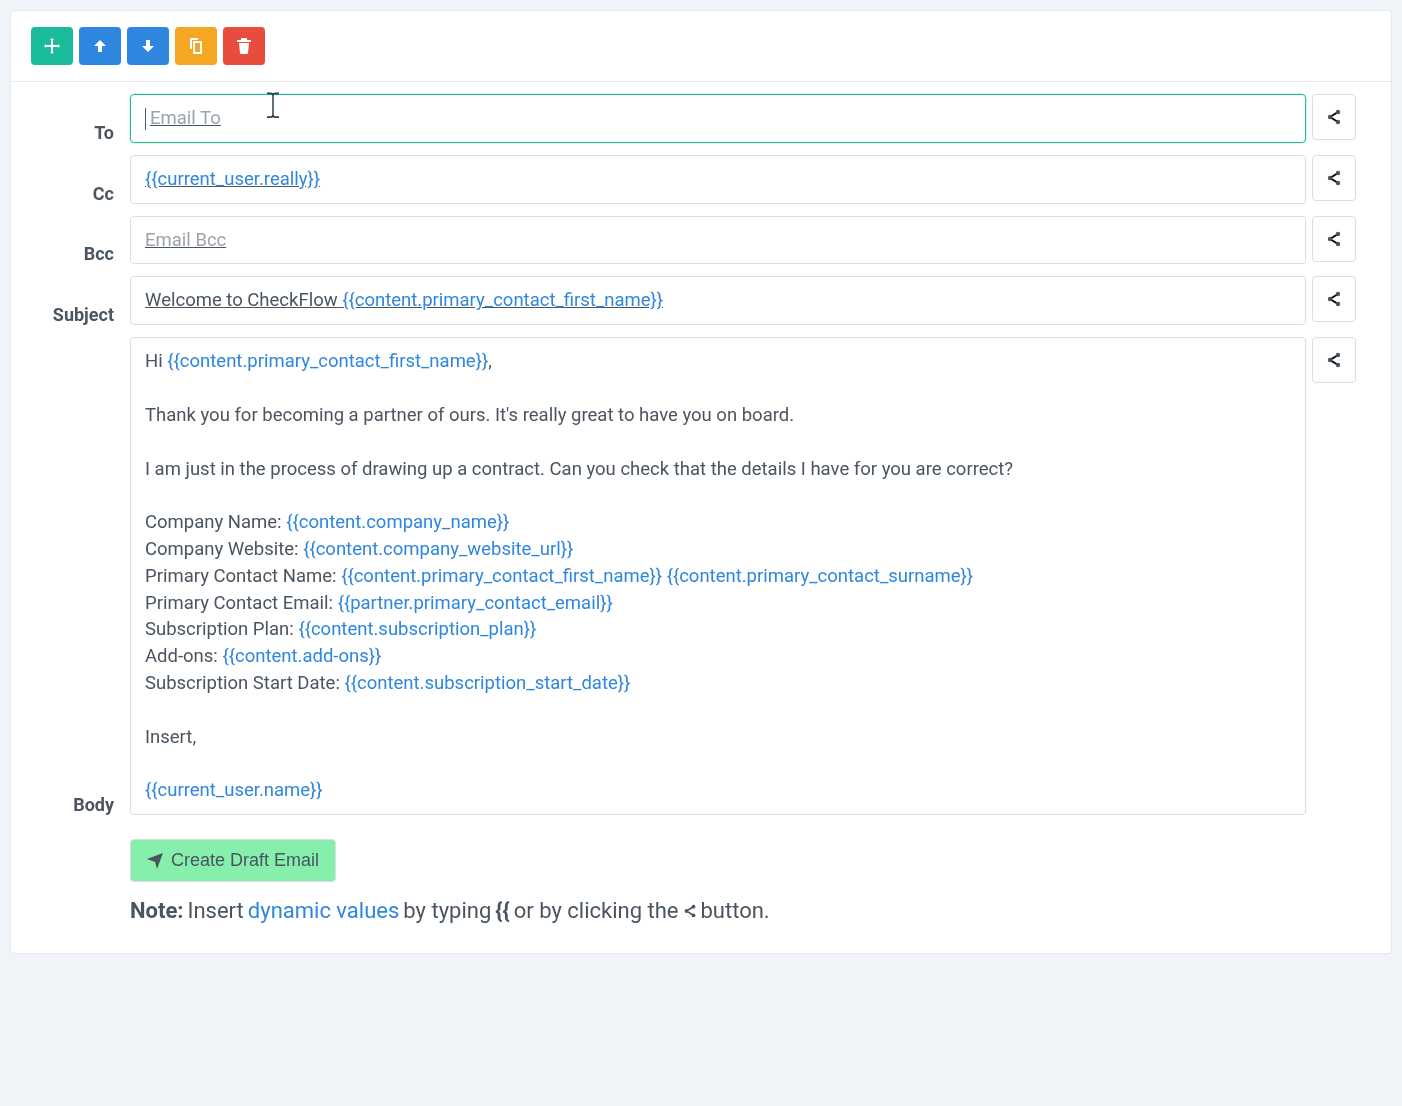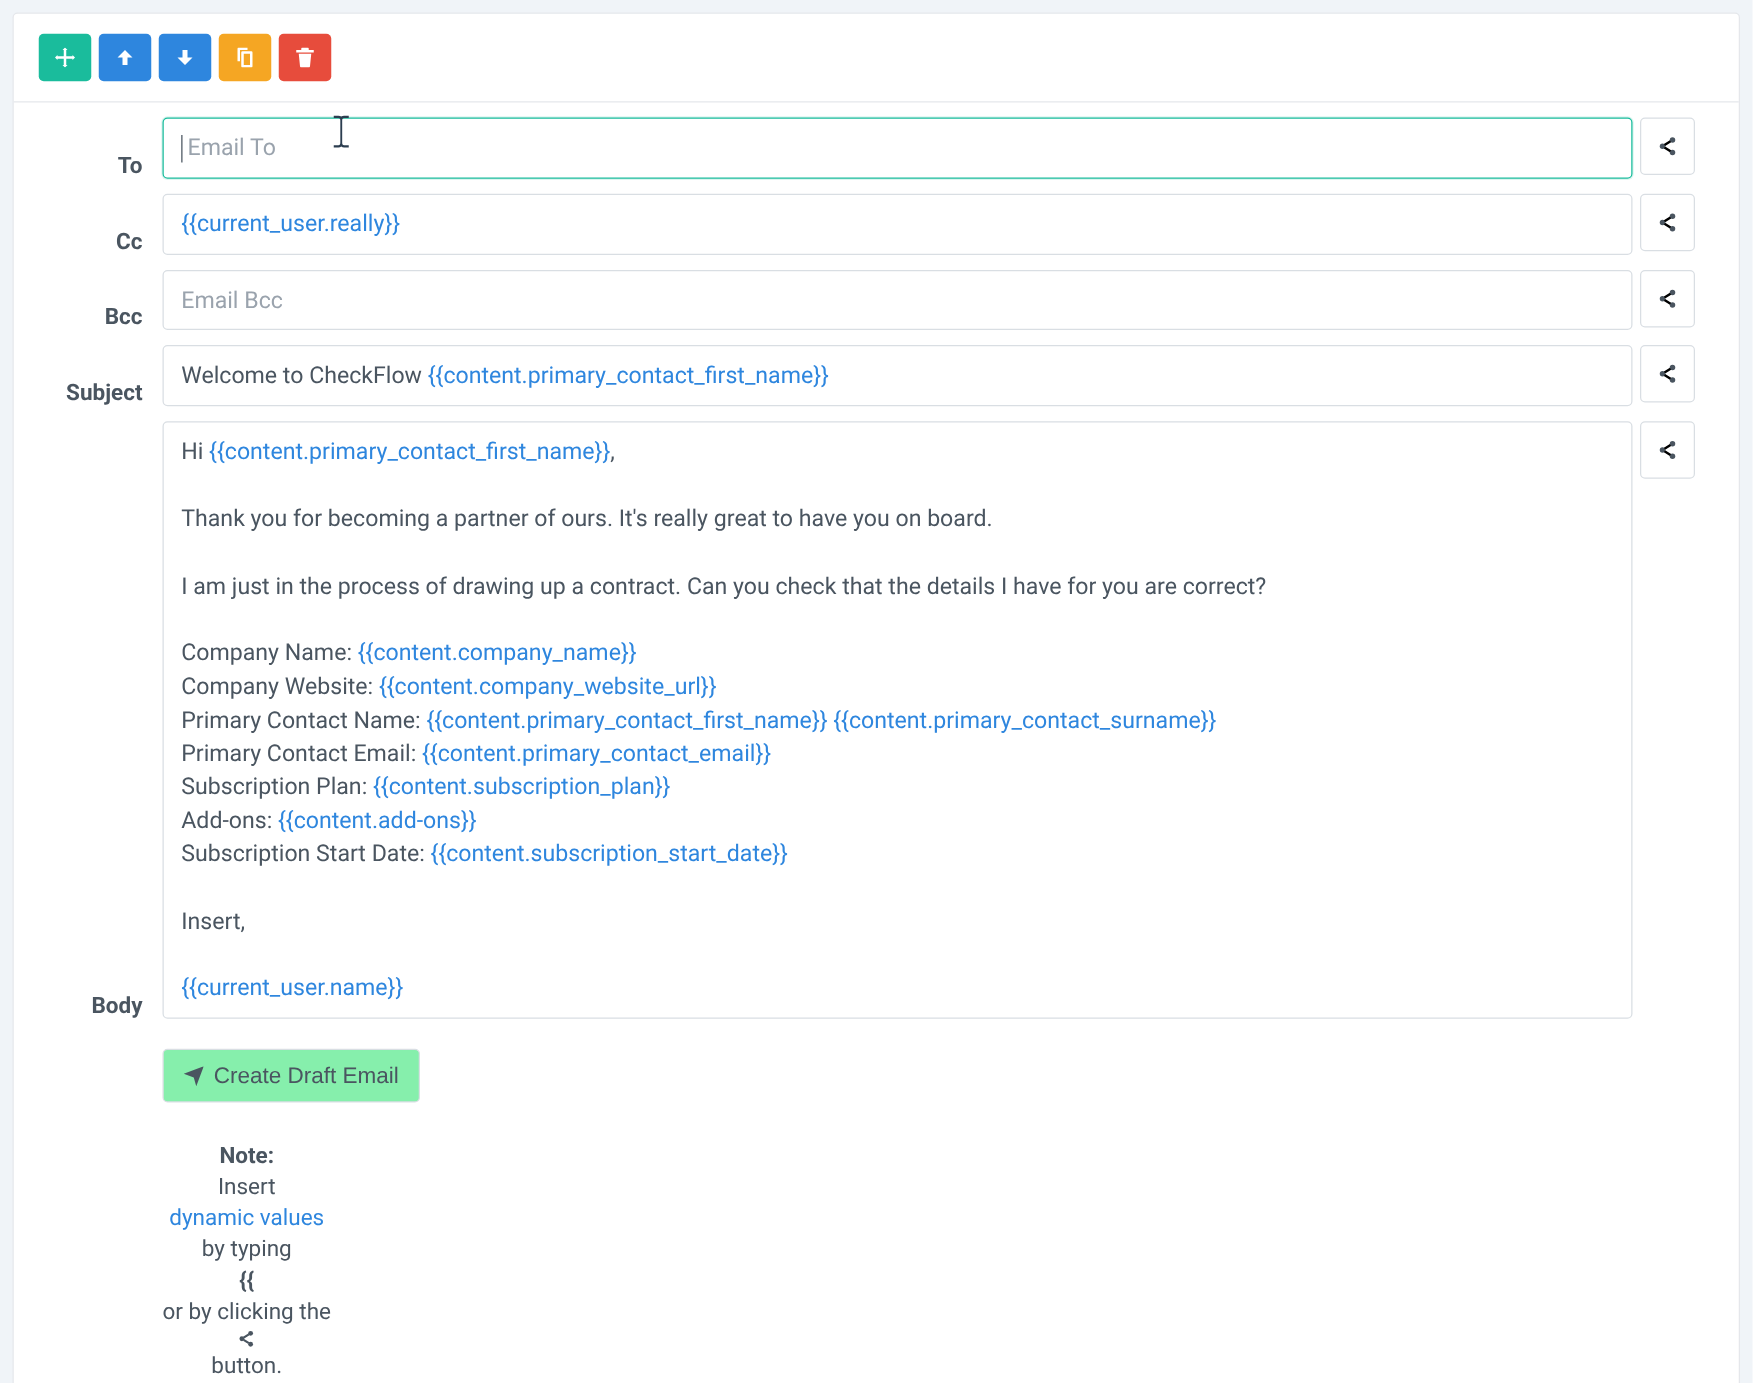--- a/index.html
+++ b/index.html
@@ -59,20 +59,21 @@
     }
     .row-main {
       flex: 1;
       display: flex;
       gap: 6px;
       min-width: 0;
     }
     .field-wrap {
       flex: 1;
       min-width: 0;
+      text-decoration: underline;
     }
     .input-box {
       width: 100%;
       border: 1px solid #d9dee3;
       border-radius: 4px;
       padding: 10px 14px;
       font-size: 18.5px;
       color: #4a5560;
       line-height: 1.45;
       min-height: 46px;
@@ -120,28 +121,27 @@
       border-radius: 4px;
       background: #86efac;
       padding: 10px 16px;
       font-size: 18px;
       color: #4a5560;
       cursor: pointer;
       margin-top: 12px;
     }
     .draft-btn svg { width: 16px; height: 16px; fill: #4a5560; }
     .note-row {
-      margin-top: 26px;
-      font-size: 18px;
+      margin-top: 10px;
+      font-size: 22px;
       color: #4a5560;
       display: flex;
       flex-wrap: wrap;
       align-items: center;
       gap: 4px;
-      flex-direction: column;
     }
     .note-row strong { font-weight: 700; }
     .note-row svg { width: 14px; height: 14px; fill: #4a5560; vertical-align: middle; }
     .cursor-caret {
       display: inline-block;
       width: 1px;
       height: 22px;
       background: #4a5560;
       vertical-align: middle;
       margin-right: 4px;
@@ -296,21 +296,21 @@
         <div class="body-box">
           <p><span>Hi </span><span class="dyn">{{content.primary_contact_first_name}}</span><span>,</span></p>
           <p>&nbsp;</p>
           <p>Thank you for becoming a partner of ours. It's really great to have you on board.</p>
           <p>&nbsp;</p>
           <p>I am just in the process of drawing up a contract. Can you check that the details I have for you are correct?</p>
           <p>&nbsp;</p>
           <p><span>Company Name: </span><span class="dyn">{{content.company_name}}</span></p>
           <p><span>Company Website: </span><span class="dyn">{{content.company_website_url}}</span></p>
           <p><span>Primary Contact Name: </span><span class="dyn">{{content.primary_contact_first_name}}</span><span> </span><span class="dyn">{{content.primary_contact_surname}}</span></p>
-          <p><span>Primary Contact Email: </span><span class="dyn">{{content.primary_contact_email}}</span></p>
+          <p><span>Primary Contact Email: </span><span class="dyn">{{partner.primary_contact_email}}</span></p>
           <p><span>Subscription Plan: </span><span class="dyn">{{content.subscription_plan}}</span></p>
           <p><span>Add-ons: </span><span class="dyn">{{content.add-ons}}</span></p>
           <p><span>Subscription Start Date: </span><span class="dyn">{{content.subscription_start_date}}</span></p>
           <p>&nbsp;</p>
           <p>Insert,</p>
           <p>&nbsp;</p>
           <p><span class="dyn">{{current_user.name}}</span></p>
         </div>
         <button class="share-btn">
             <svg>

